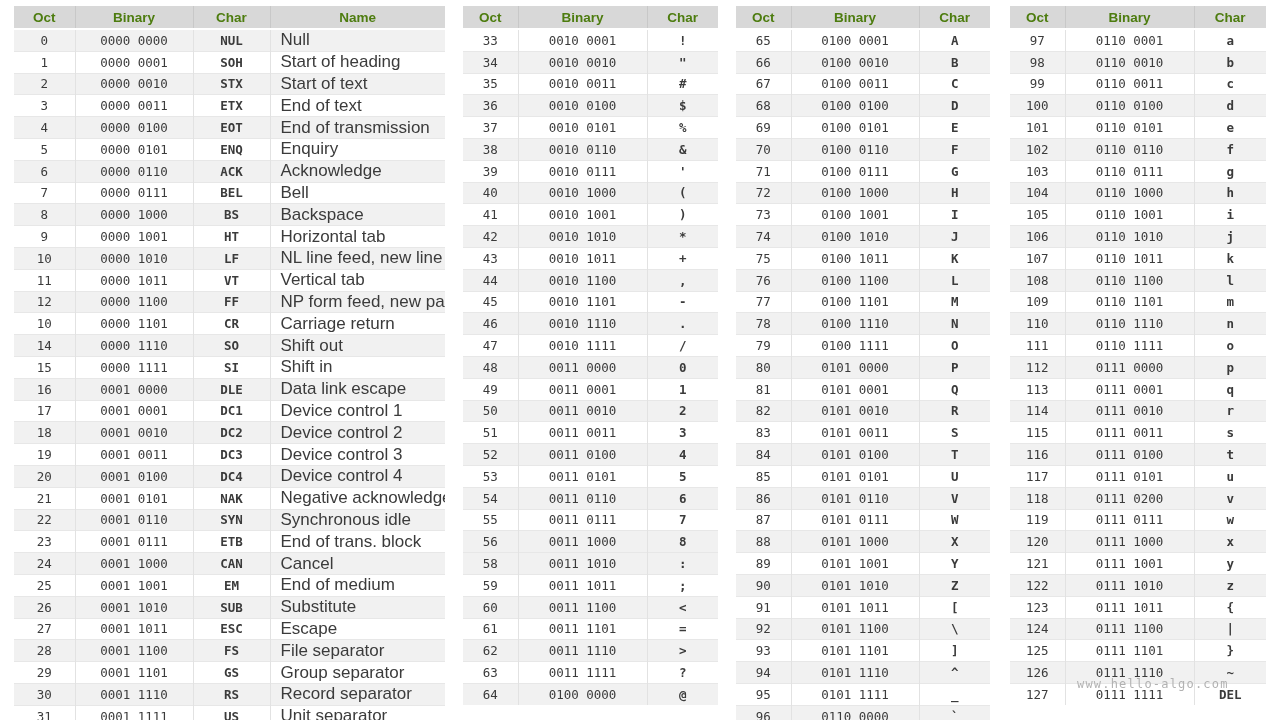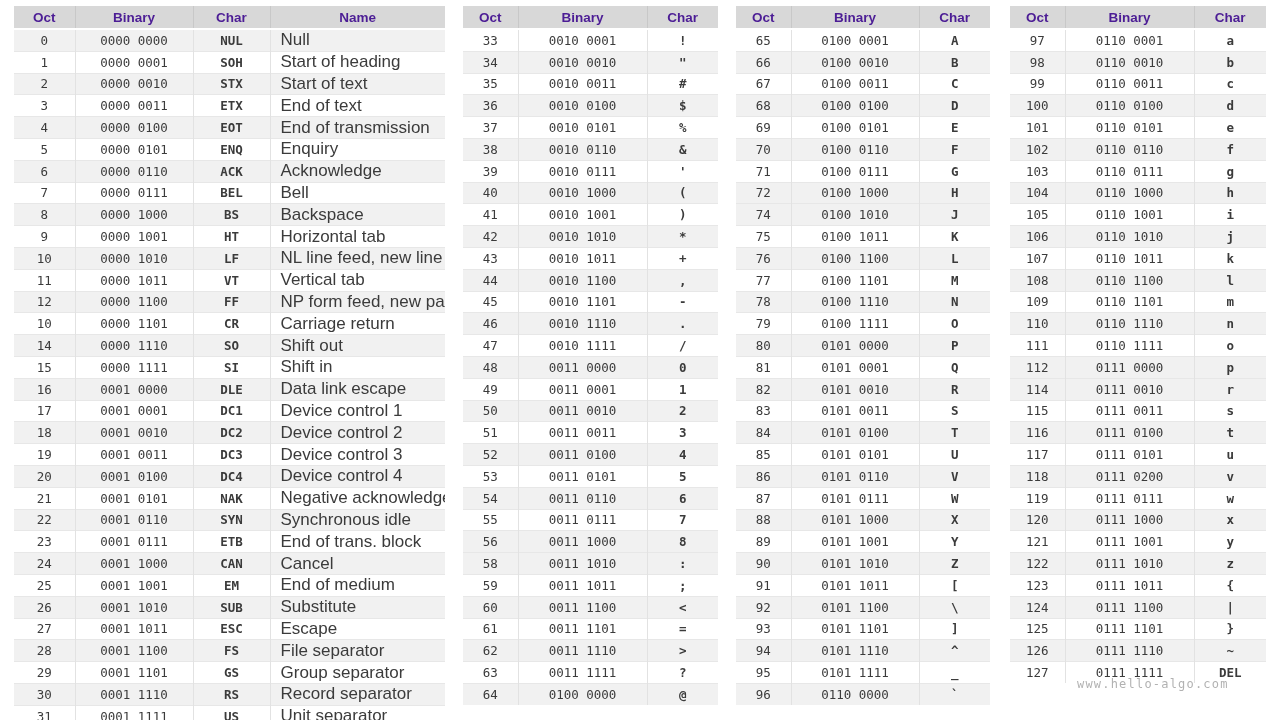--- a/index.html
+++ b/index.html
@@ -17,21 +17,21 @@
     border-collapse: collapse;
     table-layout: fixed;
   }
   #t0 { left: 14px;   width: 431px; }
   #t1 { left: 463px;  width: 255px; }
   #t2 { left: 736px;  width: 254px; }
   #t3 { left: 1010px; width: 256px; }
 
   table.ascii th {
     background: #d8d8d8;
-    color: #4c1d95;
+    color: #4d7c0f;
     font-family: "Liberation Sans", sans-serif;
     font-weight: bold;
     font-size: 13.5px;
     text-align: center;
     height: 22px;
     padding: 0;
     border-bottom: 2px solid #ffffff;
     border-left: 1px solid #c8c8c8;
   }
   table.ascii th:first-child { border-left: none; }
@@ -504,20 +504,25 @@
       <tr class="plain">
         <td class="c0">71</td>
         <td class="c1">0100 0111</td>
         <td class="c2">G</td>
       </tr>
       <tr class="stripe">
         <td class="c0">72</td>
         <td class="c1">0100 1000</td>
         <td class="c2">H</td>
       </tr>
+      <tr class="plain">
+        <td class="c0">73</td>
+        <td class="c1">0100 1001</td>
+        <td class="c2">I</td>
+      </tr>
       <tr class="stripe">
         <td class="c0">74</td>
         <td class="c1">0100 1010</td>
         <td class="c2">J</td>
       </tr>
       <tr class="plain">
         <td class="c0">75</td>
         <td class="c1">0100 1011</td>
         <td class="c2">K</td>
       </tr>
@@ -716,20 +721,25 @@
       <tr class="plain">
         <td class="c0">111</td>
         <td class="c1">0110 1111</td>
         <td class="c2">o</td>
       </tr>
       <tr class="stripe">
         <td class="c0">112</td>
         <td class="c1">0111 0000</td>
         <td class="c2">p</td>
       </tr>
+      <tr class="plain">
+        <td class="c0">113</td>
+        <td class="c1">0111 0001</td>
+        <td class="c2">q</td>
+      </tr>
       <tr class="stripe">
         <td class="c0">114</td>
         <td class="c1">0111 0010</td>
         <td class="c2">r</td>
       </tr>
       <tr class="plain">
         <td class="c0">115</td>
         <td class="c1">0111 0011</td>
         <td class="c2">s</td>
       </tr>

